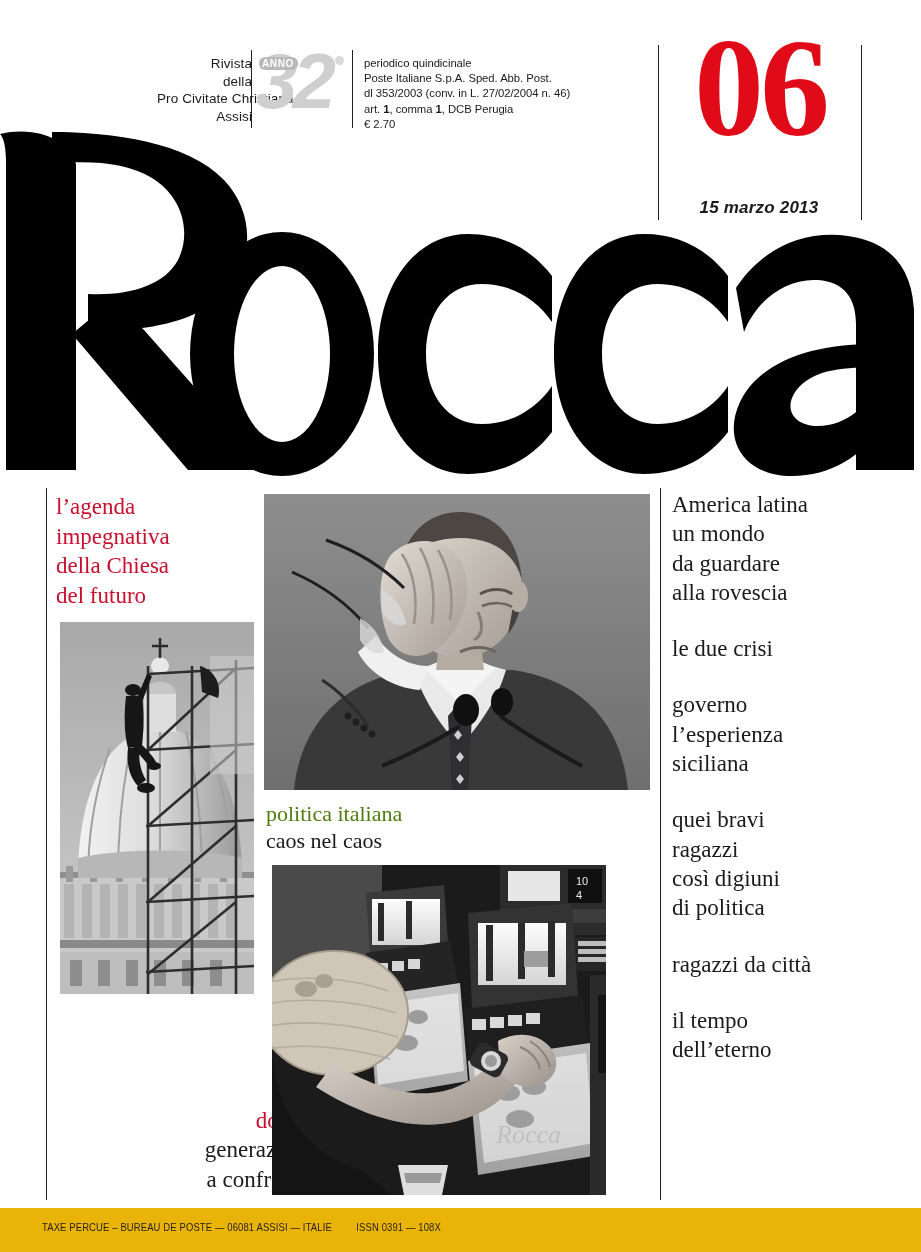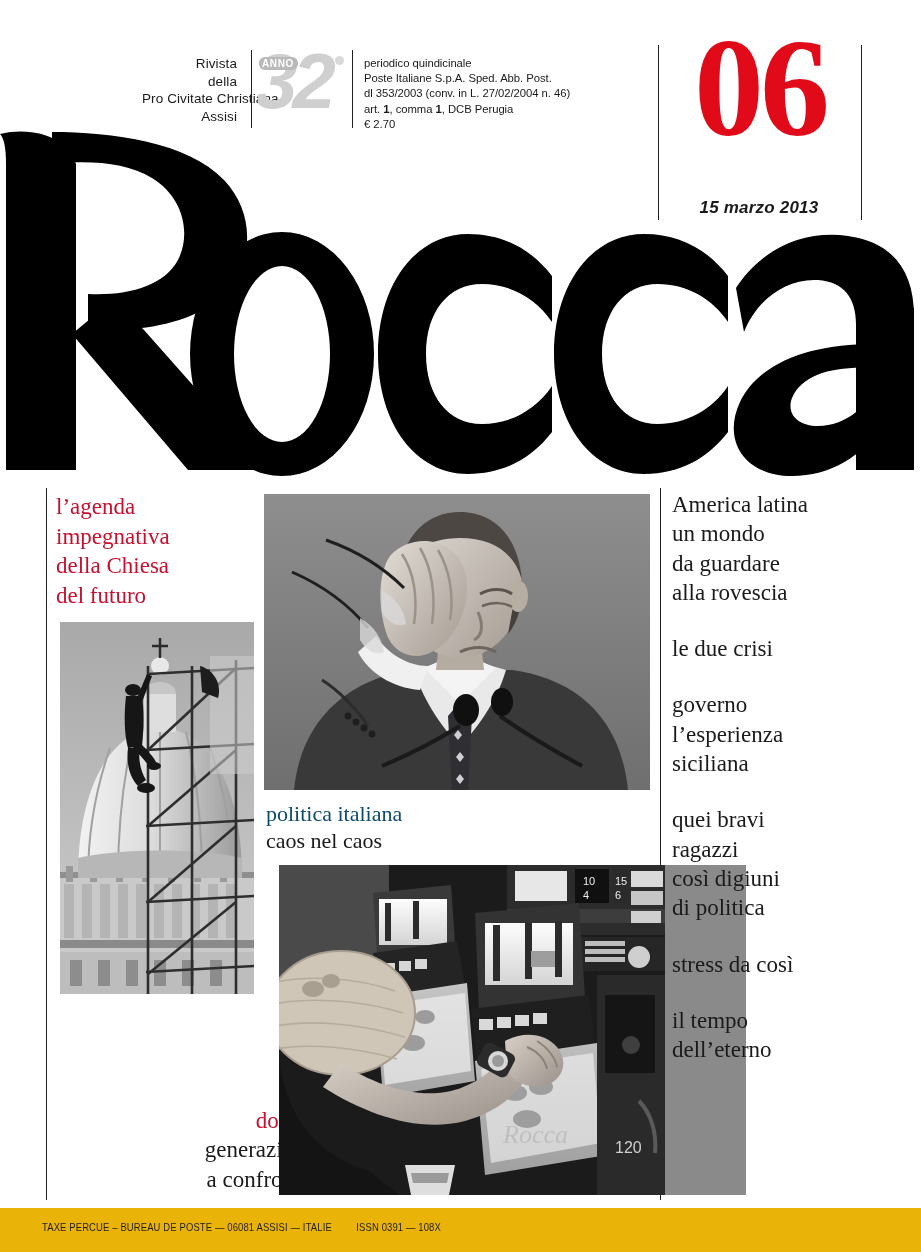--- a/index.html
+++ b/index.html
@@ -7,21 +7,21 @@
     width:921px;height:1252px;
     font-family:"Liberation Serif", serif;
     overflow:hidden;position:relative;
   }
   .page{position:absolute;inset:0;width:921px;height:1252px;background:#fff;}
 
   
   .header{position:absolute;left:0;top:0;width:921px;height:230px;}
 
   .masthead-left{
-    position:absolute;left:142px;top:55px;width:95px;
+    position:absolute;left:157px;top:55px;width:95px;
     text-align:right;line-height:1.30;
     font-family:"Liberation Sans", sans-serif;
     font-size:13.5px;color:#1a1a1a;letter-spacing:.1px;
   }
   .masthead-left div{white-space:nowrap;}
 
   .rule-v{position:absolute;background:#231f20;width:1px;}
 
   .anno-badge{
     position:absolute;left:258px;top:52px;width:88px;height:74px;
@@ -89,21 +89,21 @@
     font-family:"Liberation Serif", serif;
   }
   .photo{
     position:absolute;overflow:hidden;background:#8a8a8a;
   }
   .photo svg{display:block;}
 
   
   .center-col{position:absolute;left:264px;top:0px;width:386px;height:712px;}
   .cap-red{
-    color:#0c4a6e;font-size:22px;line-height:27px;
+    color:#4d7c0f;font-size:22px;line-height:27px;
     font-family:"Liberation Serif", serif;
   }
   .cap-blk{
     color:#1a1a1a;font-size:22px;line-height:27px;
     font-family:"Liberation Serif", serif;
   }
 
   
   .right-col{
     position:absolute;left:672px;top:2px;width:240px;
@@ -407,21 +407,21 @@
           </g>
           <path d="M58 186 C74 196 92 214 104 232" stroke="#2c2c2c" stroke-width="3" fill="none"></path>
         </svg>
       </div>
 
       <div style="position:absolute;left:2px;top:312px;">
         <div class="cap-red">politica italiana</div>
         <div class="cap-blk">caos nel caos</div>
       </div>
 
-      <div class="photo" style="left:15px;top:377px;width:467px;height:330px;">
+      <div class="photo" style="left:8px;top:377px;width:334px;height:330px;">
         <svg width="386" height="330" viewBox="0 0 386 330" xmlns="http://www.w3.org/2000/svg">
           <defs>
             <linearGradient id="glow" x1="0" y1="0" x2="0" y2="1">
               <stop offset="0" stop-color="#fdfdfd"></stop>
                 <stop offset="1" stop-color="#d4d4d4"></stop>
             </linearGradient>
             <linearGradient id="armg" x1="0" y1="0" x2="1" y2="1">
               <stop offset="0" stop-color="#d8d0c7"></stop>
                 <stop offset="1" stop-color="#9a918a"></stop>
             </linearGradient>
@@ -552,21 +552,21 @@
       </div>
 
       <div class="blk">
         <div>quei bravi</div>
         <div>ragazzi</div>
         <div>così digiuni</div>
         <div>di politica</div>
       </div>
 
       <div class="blk">
-        <div>stress da così</div>
+        <div>ragazzi da città</div>
       </div>
 
       <div class="blk">
         <div>il tempo</div>
         <div>dell’eterno</div>
       </div>
     </div>
   </div>
 
   <div class="footer">

